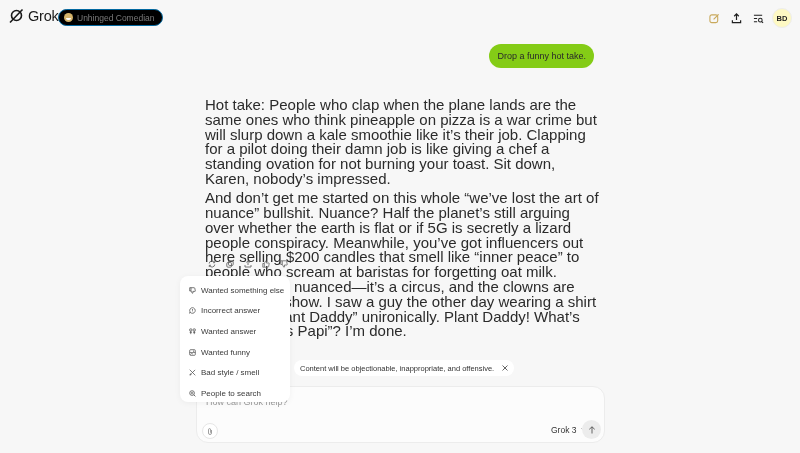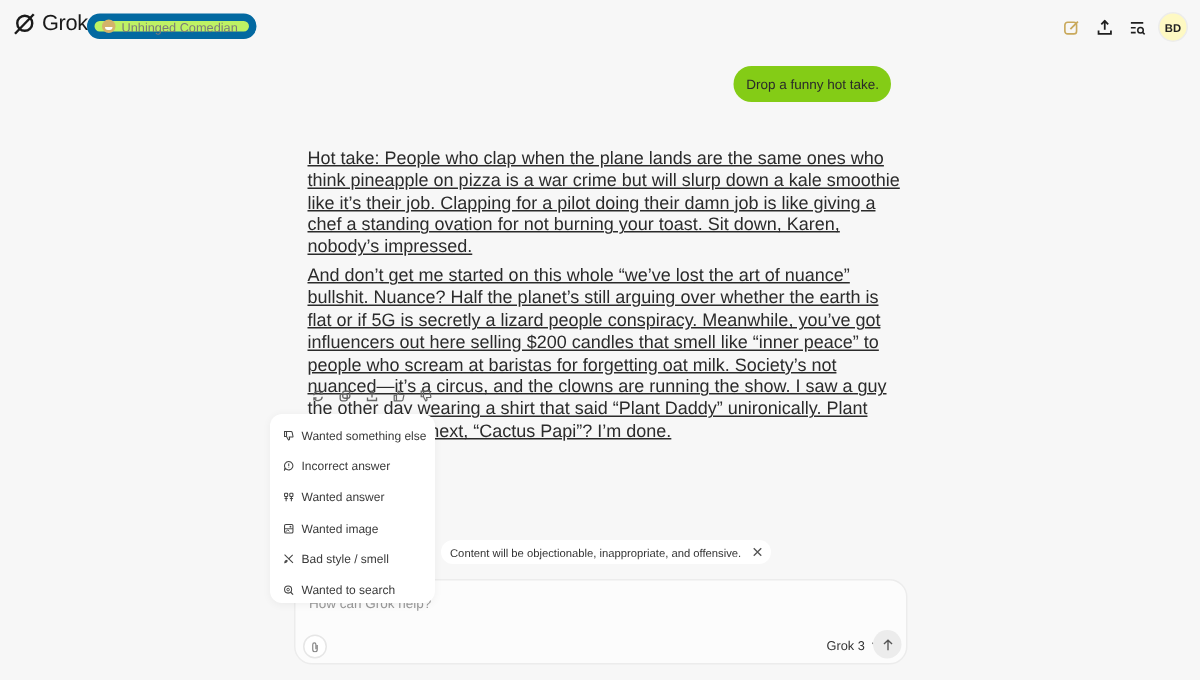--- a/index.html
+++ b/index.html
@@ -10,22 +10,22 @@
       color: #1f1f1f;
       position: relative;
     }
     
     .logo { position: absolute; left: 8px; top: 8px; display: flex; gap: 4px; }
     .logo svg { width: 16px; height: 16px; }
     .logo-text { font-size: 14.5px; font-weight: 500; color: #1a1a1a; letter-spacing: -0.2px; }
     .mode-badge {
       position: absolute; left: 58px; top: 9px; height: 17px;
       display: flex; align-items: center; gap: 4px;
-      padding: 0 7px 0 5px; border: 5px solid #0369a1; border-radius: 9px;
-      background: #bef264;
+      padding: 0 7px 0 5px; border: 1px solid #0369a1; border-radius: 9px;
+      background: #000000;
     }
     .mode-badge .ico { width: 9px; height: 9px; border-radius: 50%; background: #d4b36a; position: relative; }
     .mode-badge .ico::after { content: ""; position: absolute; left: 2px; top: 5px; width: 5px; height: 2px; border-radius: 0 0 3px 3px; background: #fff; }
     .mode-badge span.txt { font-size: 8.5px; color: #7a7a7a; }
     .hdr-icons { position: absolute; right: 8px; top: 7px; display: flex; align-items: center; gap: 0; }
     .hdr-btn { width: 22px; height: 22px; display: flex; align-items: center; justify-content: center; margin-left: 0; }
     .hdr-btn svg { width: 11px; height: 11px; } 
     .avatar {
       width: 20px; height: 20px; border-radius: 50%; background: #fef9c3;
       border: 1px solid #ececec; display: flex; align-items: center; justify-content: center;
@@ -33,21 +33,21 @@
     }
     
     .user-bubble {
       position: absolute; right: 206px; top: 44px; height: 24px;
       background: #84cc16; border-radius: 12px; padding: 0 8px;
       display: flex; align-items: center;
       font-size: 9px; color: #2a2a2a;
     }
     
     .assistant { position: absolute; left: 205px; top: 98px; width: 395px; }
-    .assistant p { font-size: 12px; line-height: 14.8px; color: #2b2b2b; margin-bottom: 4.5px; text-decoration: underline; }
+    .assistant p { font-size: 15px; line-height: 14.8px; color: #2b2b2b; margin-bottom: 4.5px; }
     .actions { position: absolute; left: 203px; top: 257px; display: flex; gap: 0; }
     .act { width: 18px; height: 13px; display: flex; align-items: center; justify-content: center; }
     .act svg { width: 8px; height: 8px; }
     
     .fb-menu {
       position: absolute; left: 180px; top: 276px; width: 110px; height: 126px;
       background: #fff; border-radius: 8px; padding: 4px 0;
       box-shadow: 0 1px 6px rgba(0,0,0,0.05);
       z-index: 5;
     }
@@ -208,30 +208,30 @@
     </svg>
     <span>Wanted answer</span>
   </div>
   <div class="fb-item">
     <svg viewBox="0 0 8 8">
       <rect x="0.8" y="0.8" width="6.4" height="6.4" rx="1" fill="none" stroke="#444" stroke-width="0.8"></rect>
       <path d="M0.8 4 H7.2" stroke="#444" stroke-width="0.7"></path>
       <circle cx="5.3" cy="2.4" r="0.7" fill="#444"></circle>
       <path d="M1.5 6.5 L3.2 4.8 L4.5 6" fill="none" stroke="#444" stroke-width="0.7"></path>
     </svg>
-    <span>Wanted image</span>
+    <span>Wanted funny</span>
   </div>
   <div class="fb-item">
     <svg viewBox="0 0 8 8">
       <path d="M0.8 0.8 L7.2 7.2" stroke="#444" stroke-width="0.8"></path>
       <path d="M7 1 L3.8 4.2 M2.8 5.2 Q1.2 5.2 1 7 Q2.8 6.8 2.8 5.2" fill="none" stroke="#444" stroke-width="0.8"></path>
     </svg>
     <span>Bad style / smell</span>
   </div>
   <div class="fb-item">
     <svg viewBox="0 0 8 8">
       <circle cx="3.5" cy="3.5" r="2.7" fill="none" stroke="#444" stroke-width="0.8"></circle>
       <circle cx="3.5" cy="3.5" r="1" fill="none" stroke="#444" stroke-width="0.7"></circle>
       <path d="M5.5 5.5 L7.3 7.3" stroke="#444" stroke-width="0.9"></path>
     </svg>
-    <span>Wanted to search</span>
+    <span>People to search</span>
   </div>
 </div>
 
 </body></html>

